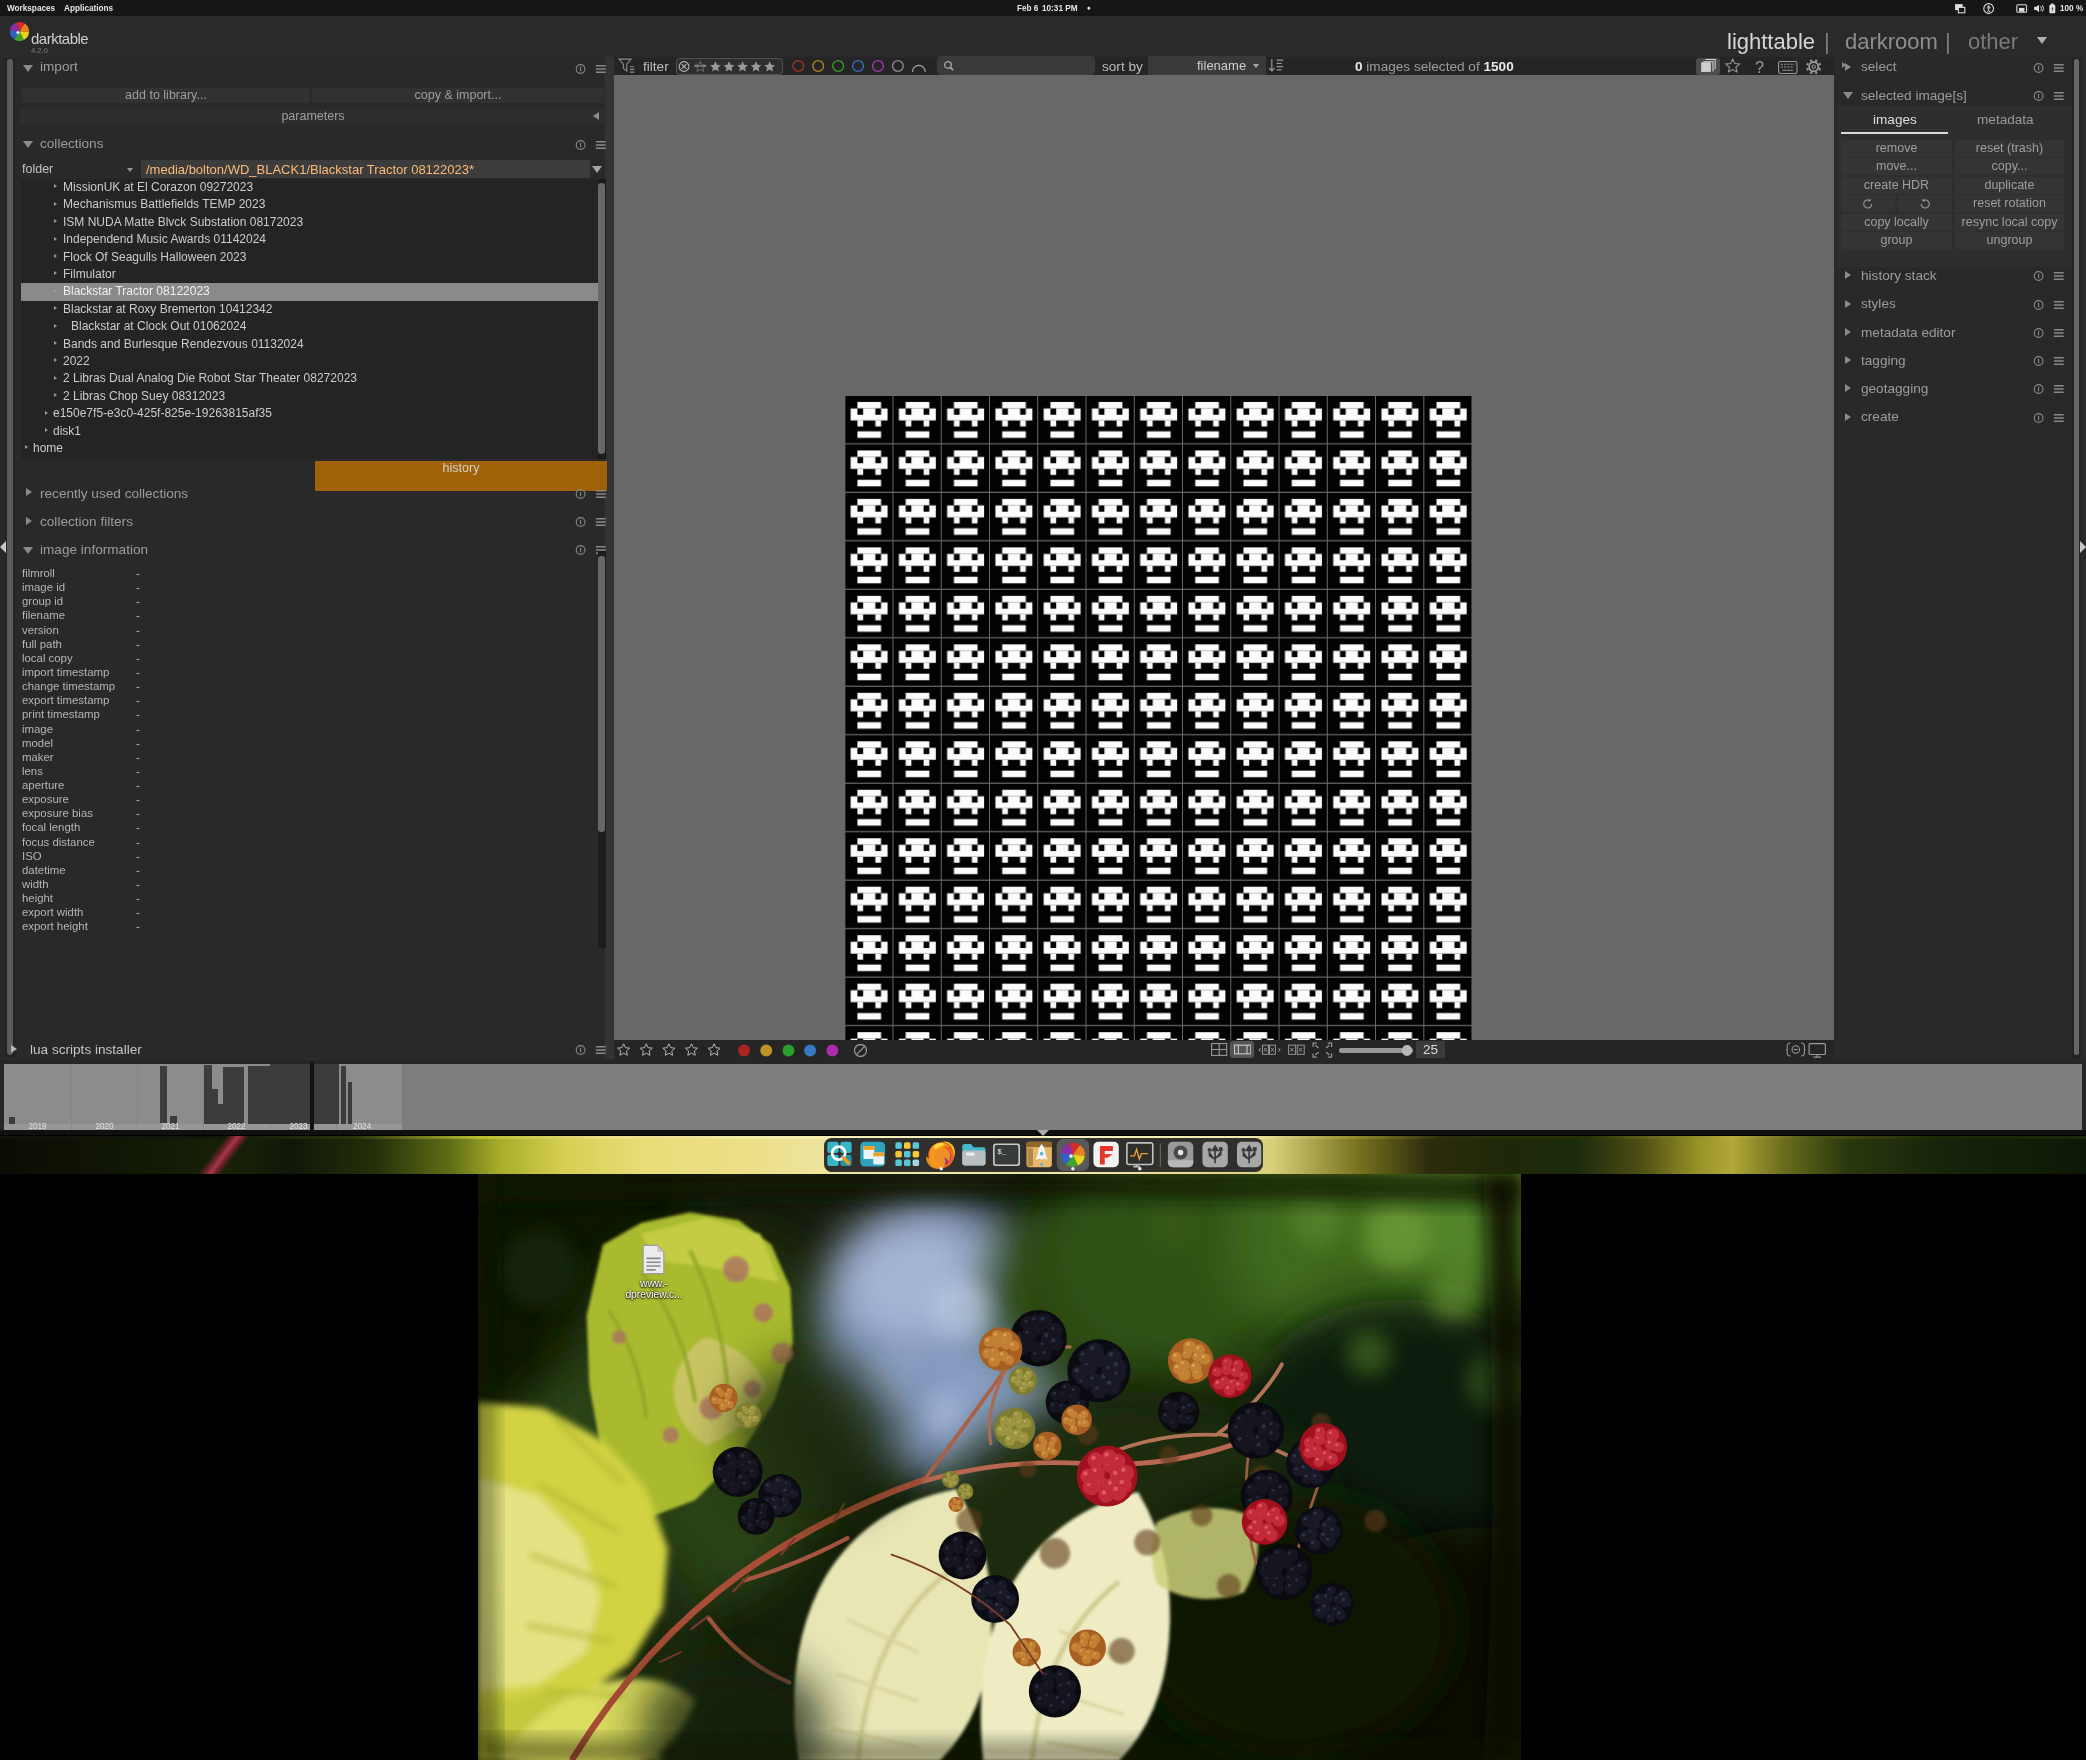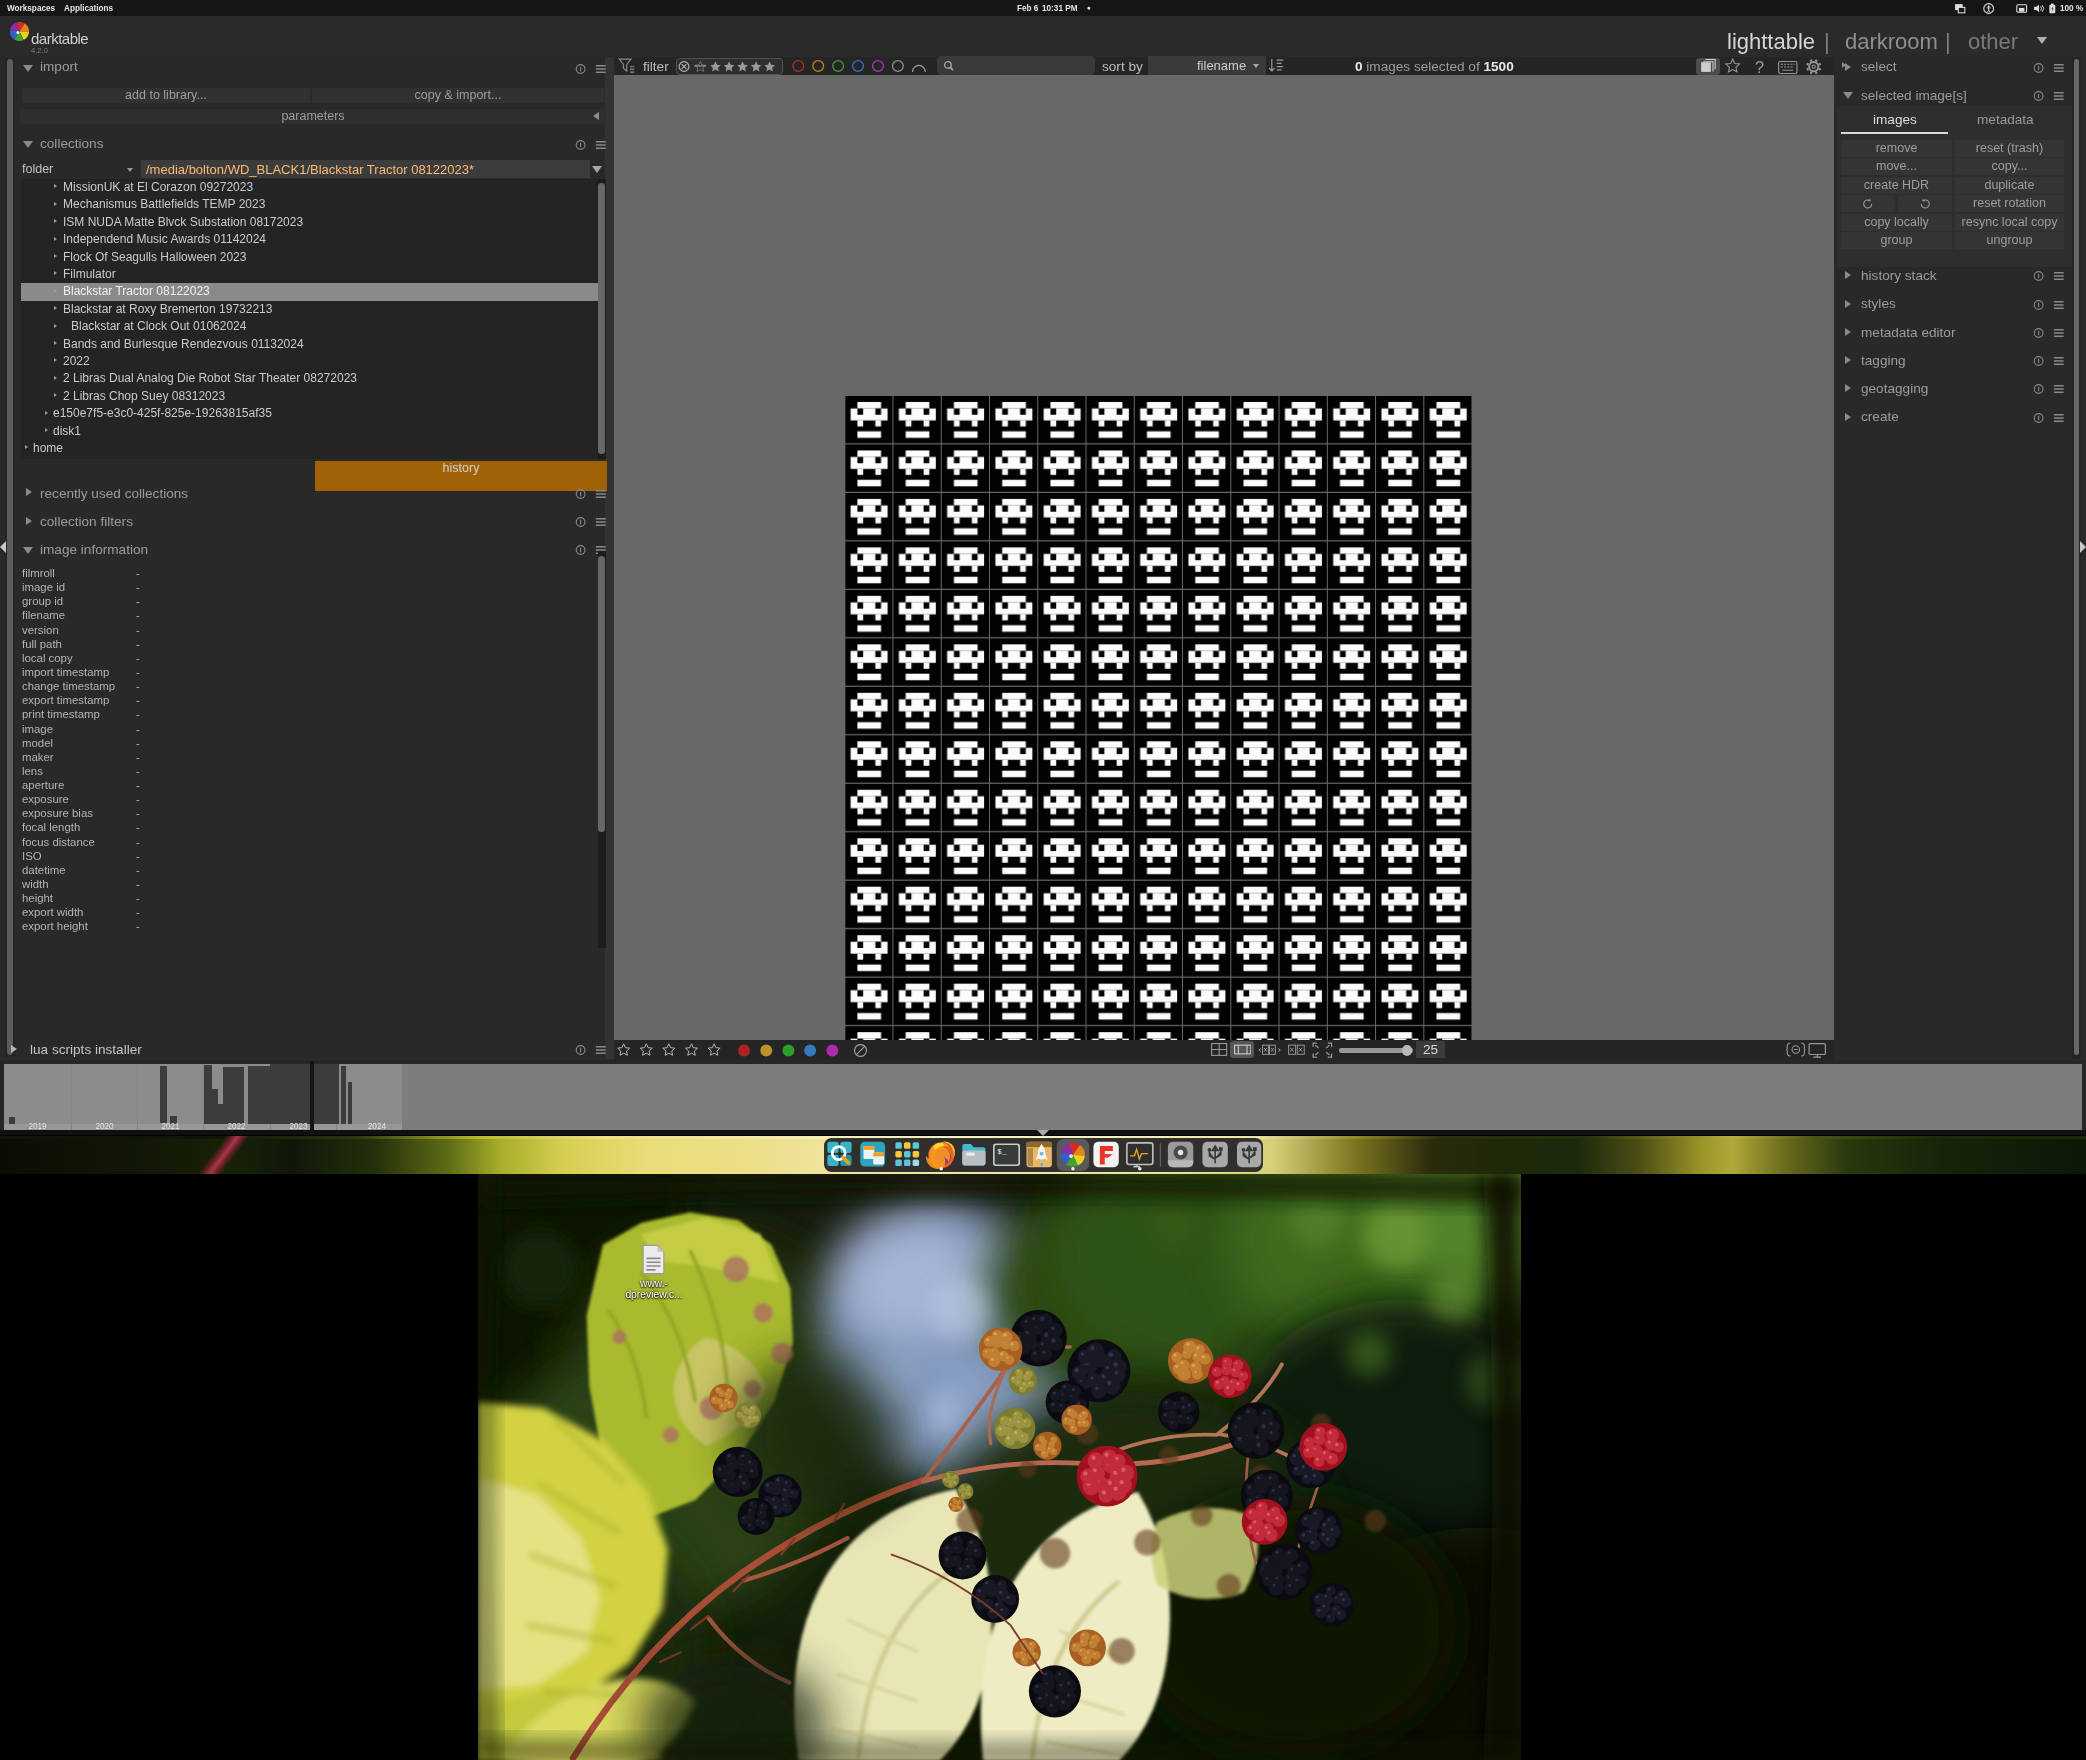--- a/index.html
+++ b/index.html
@@ -103,21 +103,21 @@
 <div class="treerow" style="left:63px;top:198px;height:17.4px;line-height:17.4px;color:#cbcbcb">ISM NUDA Matte Blvck Substation 08172023</div>
 <span class="abs" style="left:54px;top:221px;width:0;height:0;border-top:2.7px solid transparent;border-bottom:2.7px solid transparent;border-left:3.8px solid #9a9a9a"></span>
 <div class="treerow" style="left:63px;top:215px;height:17.4px;line-height:17.4px;color:#cbcbcb">Independend Music Awards 01142024</div>
 <span class="abs" style="left:54px;top:238px;width:0;height:0;border-top:2.7px solid transparent;border-bottom:2.7px solid transparent;border-left:3.8px solid #9a9a9a"></span>
 <div class="treerow" style="left:63px;top:233px;height:17.4px;line-height:17.4px;color:#cbcbcb">Flock Of Seagulls Halloween 2023</div>
 <span class="abs" style="left:54px;top:255px;width:0;height:0;border-top:2.7px solid transparent;border-bottom:2.7px solid transparent;border-left:3.8px solid #9a9a9a"></span>
 <div class="treerow" style="left:63px;top:250px;height:17.4px;line-height:17.4px;color:#cbcbcb">Filmulator</div>
 <span class="abs" style="left:54px;top:273px;width:0;height:0;border-top:2.7px solid transparent;border-bottom:2.7px solid transparent;border-left:3.8px solid #9a9a9a"></span>
 <div class="treerow" style="left:63px;top:267px;height:17.4px;line-height:17.4px;color:#f0f0f0">Blackstar Tractor 08122023</div>
 <span class="abs" style="left:54px;top:290px;width:0;height:0;border-top:2.7px solid transparent;border-bottom:2.7px solid transparent;border-left:3.8px solid #9a9a9a"></span>
-<div class="treerow" style="left:63px;top:285px;height:17.4px;line-height:17.4px;color:#cbcbcb">Blackstar at Roxy Bremerton 19732213</div>
+<div class="treerow" style="left:63px;top:285px;height:17.4px;line-height:17.4px;color:#cbcbcb">Blackstar at Roxy Bremerton 10412342</div>
 <span class="abs" style="left:54px;top:308px;width:0;height:0;border-top:2.7px solid transparent;border-bottom:2.7px solid transparent;border-left:3.8px solid #9a9a9a"></span>
 <div class="treerow" style="left:71px;top:302px;height:17.4px;line-height:17.4px;color:#cbcbcb">Blackstar at Clock Out 01062024</div>
 <span class="abs" style="left:54px;top:325px;width:0;height:0;border-top:2.7px solid transparent;border-bottom:2.7px solid transparent;border-left:3.8px solid #9a9a9a"></span>
 <div class="treerow" style="left:63px;top:320px;height:17.4px;line-height:17.4px;color:#cbcbcb">Bands and Burlesque Rendezvous 01132024</div>
 <span class="abs" style="left:54px;top:342px;width:0;height:0;border-top:2.7px solid transparent;border-bottom:2.7px solid transparent;border-left:3.8px solid #9a9a9a"></span>
 <div class="treerow" style="left:63px;top:337px;height:17.4px;line-height:17.4px;color:#cbcbcb">2022</div>
 <span class="abs" style="left:54px;top:360px;width:0;height:0;border-top:2.7px solid transparent;border-bottom:2.7px solid transparent;border-left:3.8px solid #9a9a9a"></span>
 <div class="treerow" style="left:63px;top:354px;height:17.4px;line-height:17.4px;color:#cbcbcb">2 Libras Dual Analog Die Robot Star Theater 08272023</div>
 <span class="abs" style="left:54px;top:377px;width:0;height:0;border-top:2.7px solid transparent;border-bottom:2.7px solid transparent;border-left:3.8px solid #9a9a9a"></span>
 <div class="treerow" style="left:63px;top:372px;height:17.4px;line-height:17.4px;color:#cbcbcb">2 Libras Chop Suey 08312023</div>
@@ -477,21 +477,21 @@
 <div class="abs" style="left:270px;top:1064px;width:40px;height:60px;background:#3c3c3c"></div>
 <div class="abs" style="left:314px;top:1064px;width:25px;height:60px;background:#3c3c3c"></div>
 <div class="abs" style="left:341px;top:1066px;width:4.9px;height:58px;background:#3c3c3c"></div>
 <div class="abs" style="left:348px;top:1082px;width:4.3px;height:42px;background:#3c3c3c"></div>
 <div class="abs" style="left:310px;top:1061px;width:3.8px;height:71px;background:#141414"></div>
 <div class="abs" style="left:21px;top:1122px;width:33px;text-align:center;font-size:8.2px;color:#e2e2e2">2019</div>
 <div class="abs" style="left:88px;top:1122px;width:33px;text-align:center;font-size:8.2px;color:#e2e2e2">2020</div>
 <div class="abs" style="left:154px;top:1122px;width:33px;text-align:center;font-size:8.2px;color:#e2e2e2">2021</div>
 <div class="abs" style="left:220px;top:1122px;width:33px;text-align:center;font-size:8.2px;color:#e2e2e2">2022</div>
 <div class="abs" style="left:282px;top:1122px;width:33px;text-align:center;font-size:8.2px;color:#e2e2e2">2023</div>
-<div class="abs" style="left:353px;top:1122px;width:33px;text-align:right;font-size:8.2px;color:#e2e2e2">2024</div>
+<div class="abs" style="left:353px;top:1122px;width:33px;text-align:left;font-size:8.2px;color:#e2e2e2">2024</div>
 
 <div class="abs" style="left:0;top:1130px;width:2087px;height:5.4px;background:#101010"></div>
 <span class="abs" style="left:1037px;top:1130px;width:0;height:0;border-left:6.5px solid transparent;border-right:6.5px solid transparent;border-top:6px solid #ababab"></span>
 <div class="abs" style="left:0;top:1136px;width:2087px;height:38px;background:linear-gradient(90deg,#0b0d04 0%,#131a06 8%,#182206 11%,#10170a 14%,#24300a 18%,#5e6c16 21.5%,#a8ae2a 24%,#d6cf52 27%,#e8dd78 31%,#ecdf88 36%,#eee4a0 40%,#f0e6a8 50%,#eadf96 57%,#d8cf78 61%,#7a7420 65%,#2c2c0c 68.5%,#1e2808 72%,#1a2a0c 75.5%,#4a4c14 78.5%,#9a9428 81.5%,#b0a838 83%,#6a6c1c 85.5%,#2a380e 88.5%,#16240a 93%,#0c1806 100%)"></div>
 <div class="abs" style="left:0;top:1136px;width:2087px;height:2.7px;background:linear-gradient(90deg,#10140a 10%,#2a360c 17%,#b8bc30 23%,#ecdf88 29%,#f4efb8 40%,#f6f0c0 52%,#eee8a8 60%,#908a28 65%,#2c300c 69%,#243008 76%,#8a8828 81%,#b8ac40 83%,#4a5214 87%,#1c2808 93%)"></div>
 <div class="abs" style="left:204px;top:1136px;width:38px;height:38px;background:linear-gradient(100deg,transparent 25%,#6e1f2c 40%,#a23a44 52%,#6e1f2c 64%,transparent 78%);transform:skewX(-30deg)"></div>
 <div class="abs" style="left:824px;top:1138px;width:439px;height:34px;background:rgba(40,40,40,0.96);border-radius:7.6px;box-shadow:0 0 0 0.5px rgba(255,255,255,0.06) inset"></div>
 <svg class="abs" style="left:824px;top:1138px" width="439" height="34" viewBox="0 0 807 63">
 
  <g transform="translate(3,7)">

